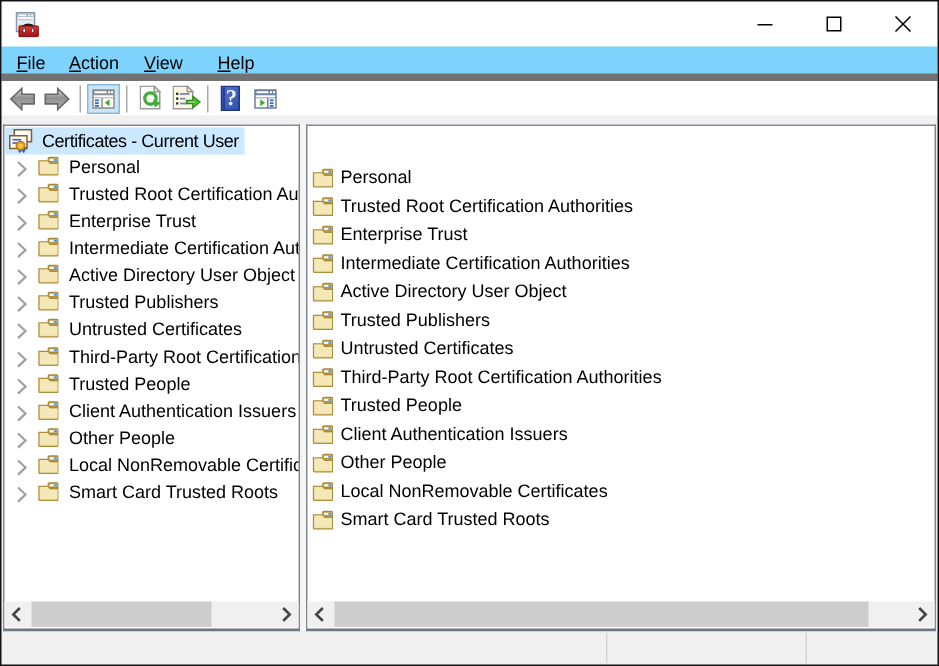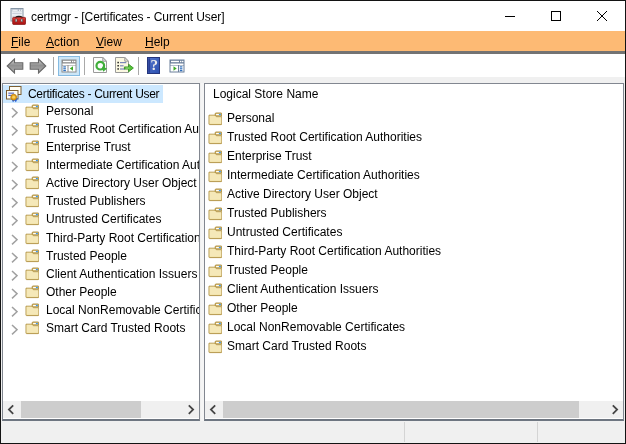--- a/index.html
+++ b/index.html
@@ -11,21 +11,21 @@
   }
   .win-border { position:absolute; inset:0; border:1px solid #131313; pointer-events:none; z-index:50; }
   .abs { position:absolute; }
 
   
   .titlebar { position:absolute; left:1px; top:1px; right:1px; height:30px; background:#fff; }
   .title-text { position:absolute; left:30px; top:9px; font-size:12px; letter-spacing:-0.1px; }
   .caption-btn { position:absolute; top:0; width:46px; height:30px; }
 
   
-  .menubar { position:absolute; left:1px; top:31px; right:1px; height:23px; background:#fdba74; border-bottom:3px solid #737373;}
+  .menubar { position:absolute; left:1px; top:31px; right:1px; height:23px; background:#7dd3fc; border-bottom:5px solid #737373;}
   .menubar span { position:absolute; top:4px; font-size:12px; }
   .menubar u { text-decoration:underline; text-underline-offset:1px; }
 
   
   .toolbar { position:absolute; left:1px; top:55px; right:1px; height:22px; background:#fff; }
   .tsep { position:absolute; top:2px; width:1px; height:18px; background:#a9a9a9; }
 
   
   .workbg { position:absolute; left:1px; top:77px; right:1px; bottom:1px; background:#f0f0f0; }
 
@@ -63,21 +63,20 @@
     <rect x="9.9" y="1.7" width="1.2" height="1.1" fill="#fff"></rect>
     <rect x="11.8" y="1.7" width="1.2" height="1.1" fill="#fff"></rect>
     <rect x="3.3" y="4.8" width="9.5" height="0.9" fill="#b9c4cf"></rect>
     <rect x="3.3" y="6.6" width="9.5" height="0.9" fill="#dfe5ea"></rect>
     <rect x="3.3" y="8.4" width="3" height="0.9" fill="#b9c4cf"></rect>
     <path d="M6 9.8 Q9.9 7.2 13.8 9.8" fill="none" stroke="#1c1c1c" stroke-width="1.5"></path>
     <rect x="3.7" y="9.4" width="12.8" height="7" rx="0.7" fill="url(#tbx)" stroke="#871414" stroke-width="0.8"></rect>
     <rect x="6.3" y="11" width="1.7" height="2.7" rx="0.3" fill="#e8eef3" stroke="#3c3c3c" stroke-width="0.6"></rect>
     <rect x="11.9" y="11" width="1.7" height="2.7" rx="0.3" fill="#e8eef3" stroke="#3c3c3c" stroke-width="0.6"></rect>
   </svg>
-  <div class="title-text">certmgr - [Certificates - Current User]</div>
 
   <svg class="caption-btn" style="right:92px" width="46" height="30">
       <rect x="18" y="15" width="10" height="1" fill="#000"></rect>
     </svg>
   <svg class="caption-btn" style="right:46px" width="46" height="30">
       <rect x="18.5" y="10.5" width="9" height="9" fill="none" stroke="#000" stroke-width="1"></rect>
     </svg>
   <svg class="caption-btn" style="right:0" width="46" height="30">
     <path d="M18 10 L28 20 M28 10 L18 20" stroke="#000" stroke-width="1" fill="none"></path>
   </svg>
@@ -303,21 +302,20 @@
         <path d="M10.2 4.3 L5.9 8.6 L10.2 12.9" fill="none" stroke="#454545" stroke-width="1.8"></path>
       </svg>
     <div class="hs-thumb" style="left:18px;width:120px"></div>
     <svg class="hs-arrow" style="right:0" width="17" height="17">
         <path d="M6.8 4.3 L11.1 8.6 L6.8 12.9" fill="none" stroke="#454545" stroke-width="1.8"></path>
       </svg>
   </div>
 </div>
 
 <div class="pane pane-right">
-  <div class="abs" style="left:8px;top:1px;height:19px;line-height:19px">Logical Store Name</div>
   <div id="list">
       <div class="listrow" style="left:0;top:25.0px;width:417px;overflow:hidden">
       <svg class="abs" style="left:3px;top:3px" width="14" height="14" viewBox="0 0 14 14">
           <use href="#folder"></use>
         </svg>
       <span style="margin-left:22px">Personal</span></div>
       <div class="listrow" style="left:0;top:44.0px;width:417px;overflow:hidden">
       <svg class="abs" style="left:3px;top:3px" width="14" height="14" viewBox="0 0 14 14">
           <use href="#folder"></use>
         </svg>

